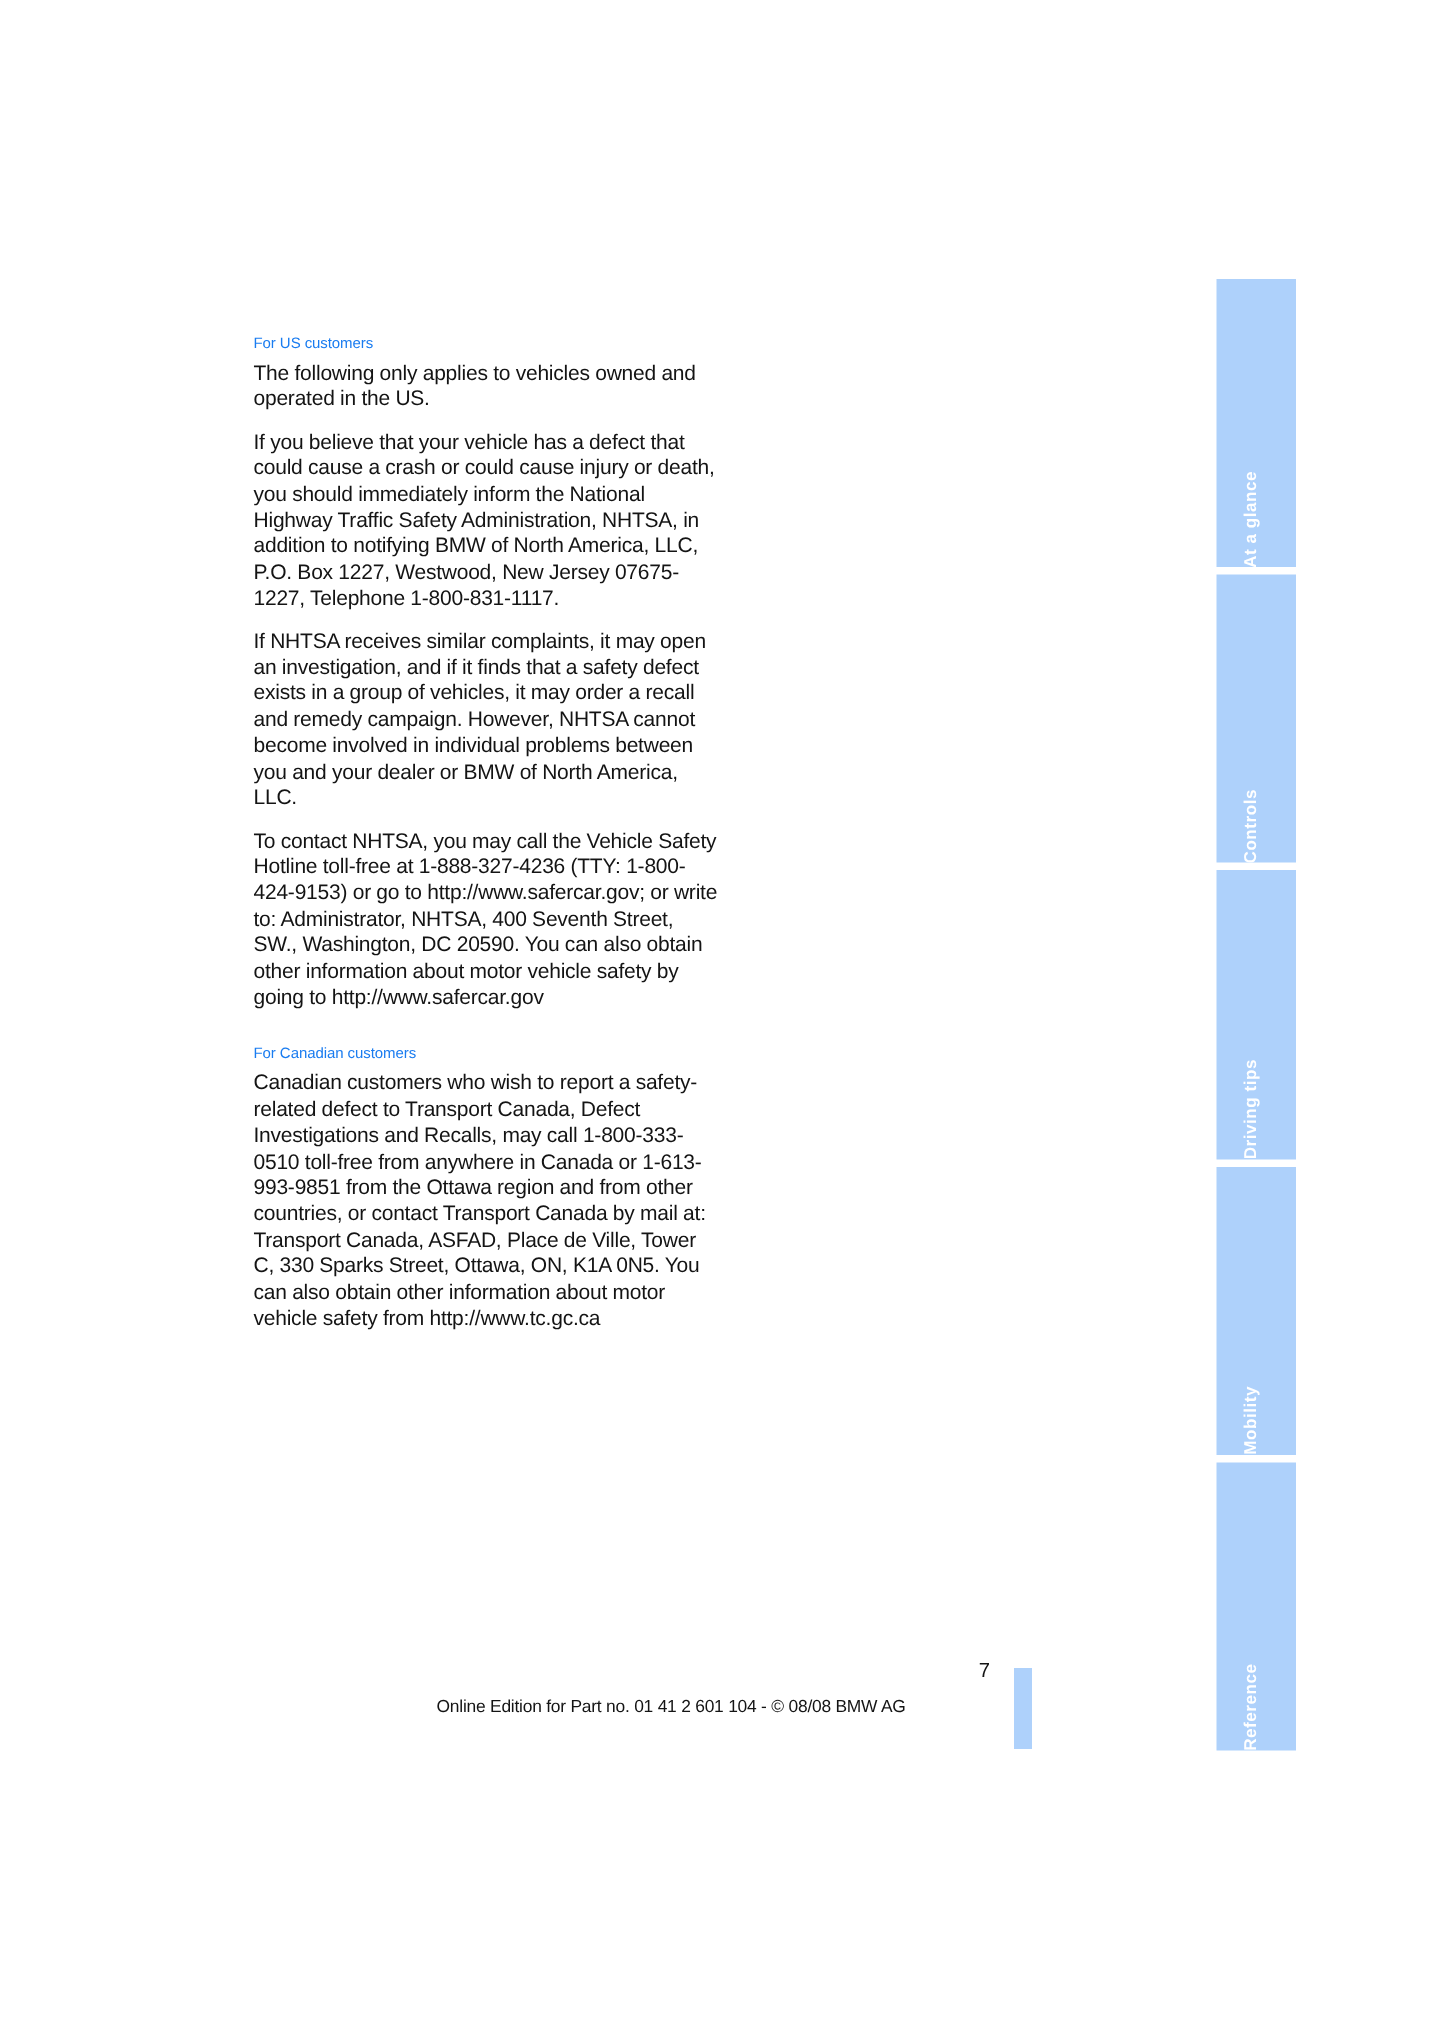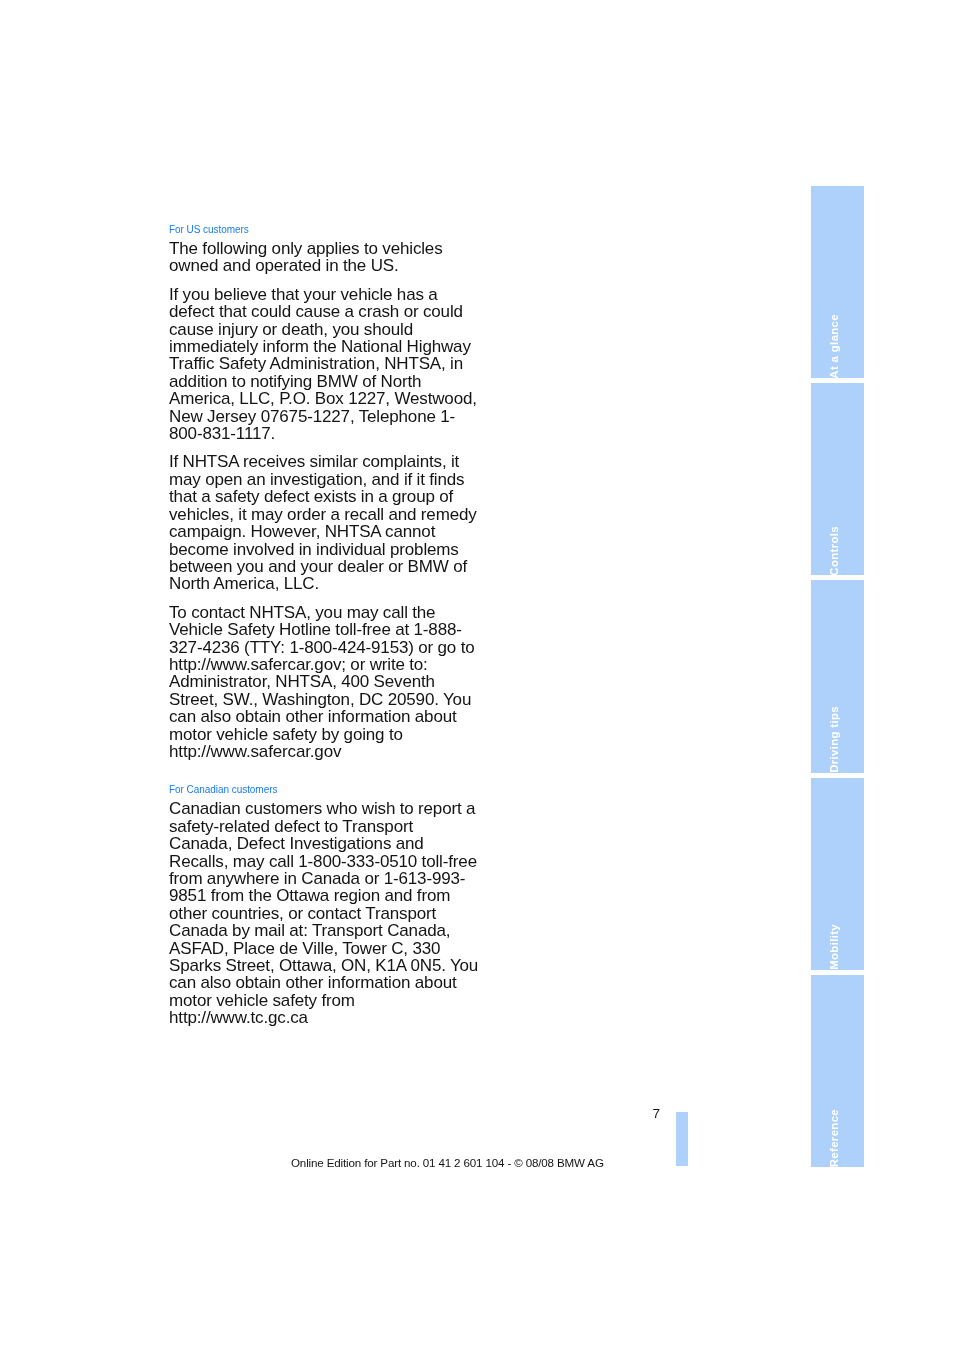--- a/index.html
+++ b/index.html
@@ -47,21 +47,21 @@
     letter-spacing: -0.05px;
     margin: 0 0 4px 0;
     line-height: 1.2;
   }
 
   .section-heading.spaced {
     margin-top: 24px;
   }
 
   .body-paragraph {
-    font-size: 17px;
+    font-size: 14px;
     color: #141414;
     line-height: 17.4px;
     margin: 0 0 11px 0;
     letter-spacing: -0.15px;
     word-spacing: -0.1px;
   }
 
   .body-paragraph:last-child {
     margin-bottom: 0;
   }
@@ -82,21 +82,21 @@
     left: 676px;
     top: 1112px;
     width: 12px;
     height: 54px;
     background: #aed1fb;
   }
 
   #footer-credit {
     position: absolute;
     left: 291px;
-    top: 1156px;
+    top: 1131px;
     font-size: 11.6px;
     color: #141414;
     letter-spacing: -0.15px;
     white-space: nowrap;
   }
 
   
   #chapter-tabs {
     position: absolute;
     left: 811px;

